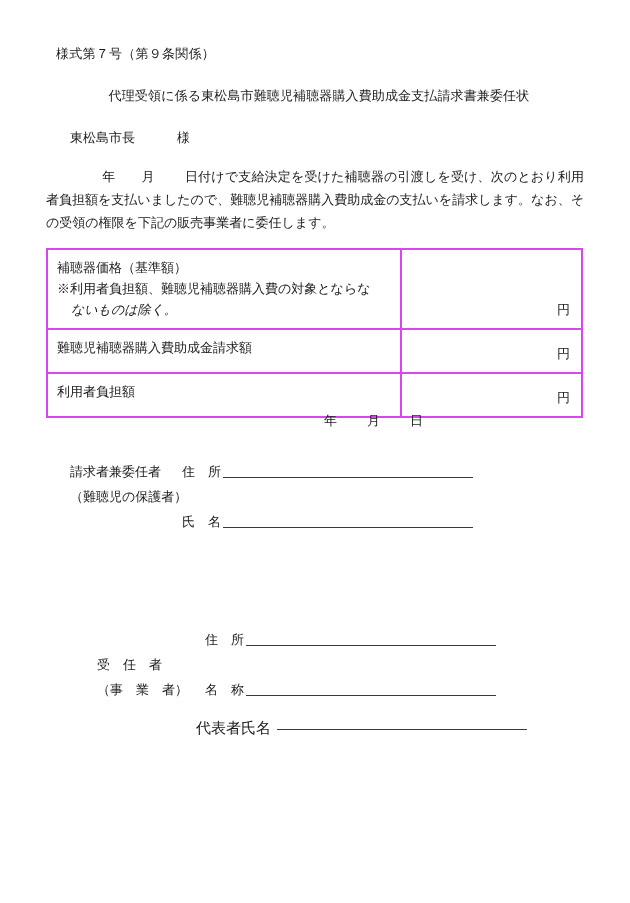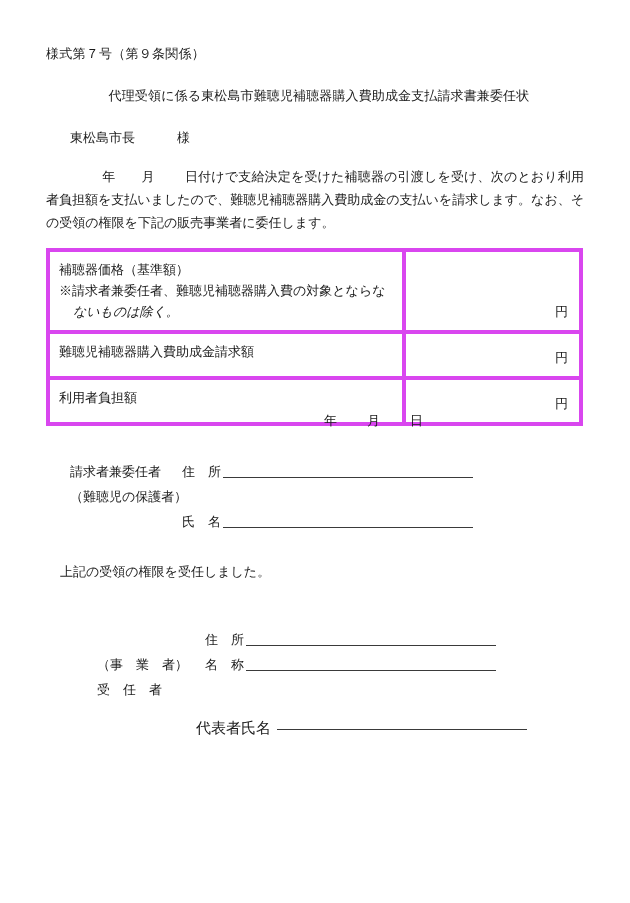--- a/index.html
+++ b/index.html
@@ -17,21 +17,21 @@
   }
   .page {
     position: absolute;
     inset: 0;
     background: #ffffff;
   }
 
   
   .form-no {
     position: absolute;
-    left: 46px;
+    left: 56px;
     top: 45px;
     font-size: 13px;
     letter-spacing: 0.02em;
     white-space: nowrap;
     text-align: center;
   }
   .doc-title {
     position: absolute;
     left: 8px;
     right: 0;
@@ -73,21 +73,21 @@
   
   .amount-table {
     position: absolute;
     left: 46px;
     top: 248px;
     width: 537px;
     border-collapse: collapse;
     table-layout: fixed;
   }
   .amount-table td {
-    border: 4px solid #d946ef;
+    border: 2px solid #d946ef;
     font-size: 13px;
     padding: 7px 9px 8px 9px;
     vertical-align: top;
     line-height: 1.62;
   }
   .amount-table td.label-cell { width: 334px; }
   .amount-table td.value-cell {
     text-align: right;
     vertical-align: bottom;
     padding-right: 11px;
@@ -193,21 +193,21 @@
 
   <div class="body-para">
     <span class="lead-space"></span><span>年</span><span class="gap-s"></span><span>月</span><span class="gap-m"></span><span>日</span><span>付けで支給決定を受けた補聴器の引渡しを受け、次のとおり利用者負担額を支払いましたので、難聴児補聴器購入費助成金の支払いを請求します。なお、その受領の権限を下記の販売事業者に委任します。</span>
   </div>
 
   <table class="amount-table">
     <tbody>
       <tr class="tall">
         <td class="label-cell">
           <span class="note-line">補聴器価格（基準額）</span>
-          <span class="note-line">※請求者兼委任者、難聴児補聴器購入費の対象とならな</span>
+          <span class="note-line">※利用者負担額、難聴児補聴器購入費の対象とならな</span>
           <span class="note-line indented">ないものは除く。</span>
         </td>
         <td class="value-cell">
           <span>円</span>
         </td>
       </tr>
       <tr class="short">
         <td class="label-cell">
           <span class="note-line">難聴児補聴器購入費助成金請求額</span>
         </td>
@@ -239,35 +239,34 @@
     <div class="sig-row">
       <span class="role-col sig-role">（難聴児の保護者）</span>
     </div>
     <div class="sig-row">
       <span class="role-col sig-role"></span>
       <span class="sig-field-label">氏　名</span>
       <span class="rule"></span>
     </div>
   </div>
 
-  <div class="statement">上記の受領の権限を受任しました。</div>
 
   <div class="sig-block trustee">
     <div class="sig-row">
       <span class="role-col sig-role"></span>
       <span class="sig-field-label">住　所</span>
       <span class="rule"></span>
     </div>
     <div class="sig-row">
+      <span class="role-col sig-role">受　任　者</span>
+    </div>
+    <div class="sig-row">
       <span class="role-col sig-role">（事　業　者）</span>
       <span class="sig-field-label">名　称</span>
       <span class="rule"></span>
-    </div>
-    <div class="sig-row">
-      <span class="role-col sig-role">受　任　者</span>
     </div>
   </div>
 
   <div class="rep-line">
     <span class="sig-field-label">代表者氏名</span>
     <span class="rule"></span>
   </div>
 
 </div>
 

